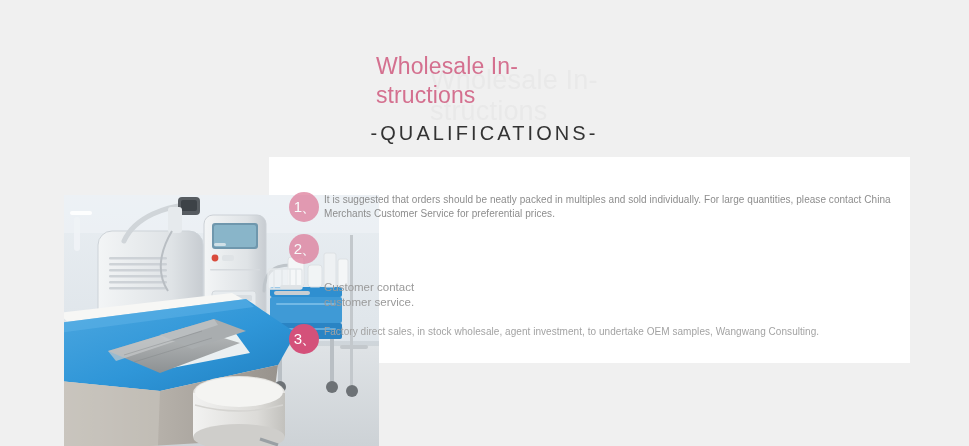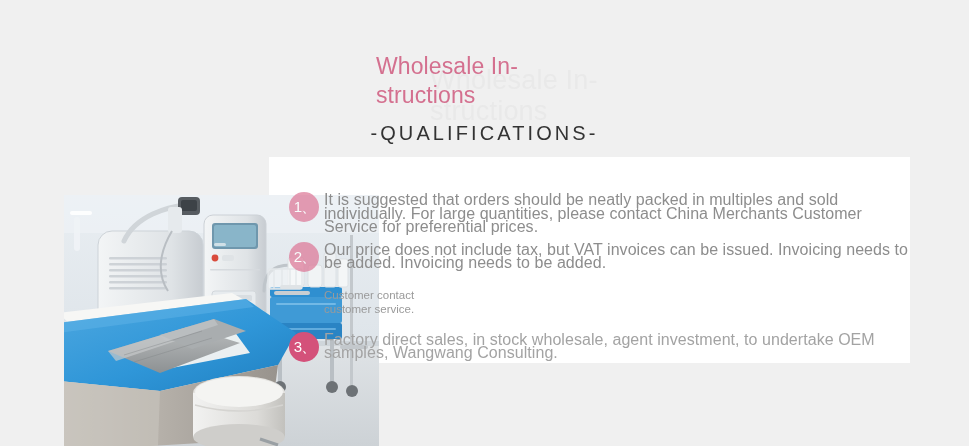--- a/index.html
+++ b/index.html
@@ -109,21 +109,21 @@
     text-indent: 1px;
     box-sizing: border-box;
     white-space: nowrap;
     overflow: visible;
   }
   .badge-faded { background: #dd7897; opacity: .72; }
   .badge-strong { background: #d4517a; }
   .item-text {
     margin-left: 35px;
     padding-top: 1px;
-    font-size: 16px;
+    font-size: 10px;
     line-height: 13.6px;
     color: #8d8d8d;
     letter-spacing: .05px;
   }
   .item-text.muted { color: #a3a3a3; margin-top: 15px; }
   .sub-note {
     margin-left: 35px;
     margin-top: 12px;
     width: 125px;
     font-size: 11.5px;
@@ -307,21 +307,20 @@
 
 <div id="instruction-list">
 
   <div class="list-item" id="item-1">
     <div class="badge badge-faded">1、</div>
     <div class="item-text">It is suggested that orders should be neatly packed in multiples and sold individually. For large quantities, please contact China Merchants Customer Service for preferential prices.</div>
   </div>
 
   <div class="list-item" id="item-2">
     <div class="badge badge-faded">2、</div>
-    <div class="item-text">Our price does not include tax, but VAT invoices can be issued. Invoicing needs to be added. Invoicing needs to be added.</div>
   </div>
 
   <div class="sub-note">Customer contact customer service.</div>
 
   <div class="list-item" id="item-3">
     <div class="badge badge-strong">3、</div>
     <div class="item-text muted">Factory direct sales, in stock wholesale, agent investment, to undertake OEM samples, Wangwang Consulting.</div>
   </div>
 
 </div>

